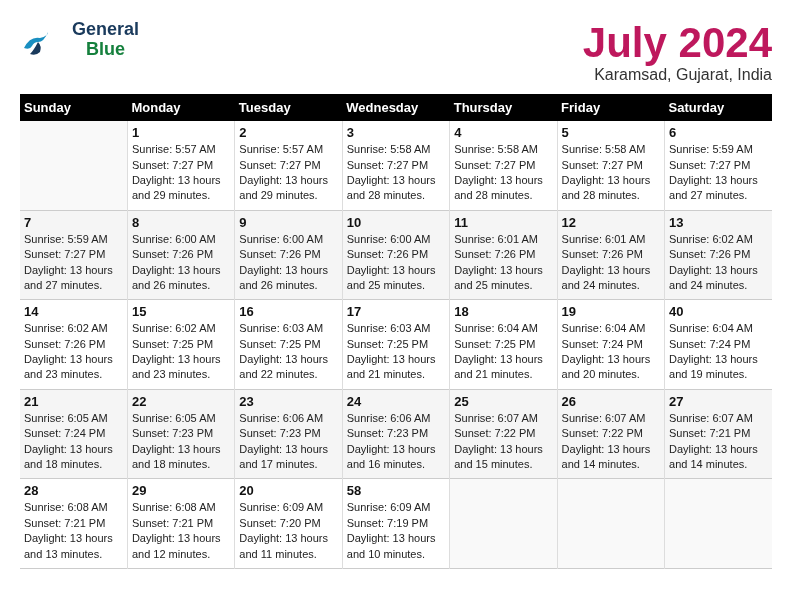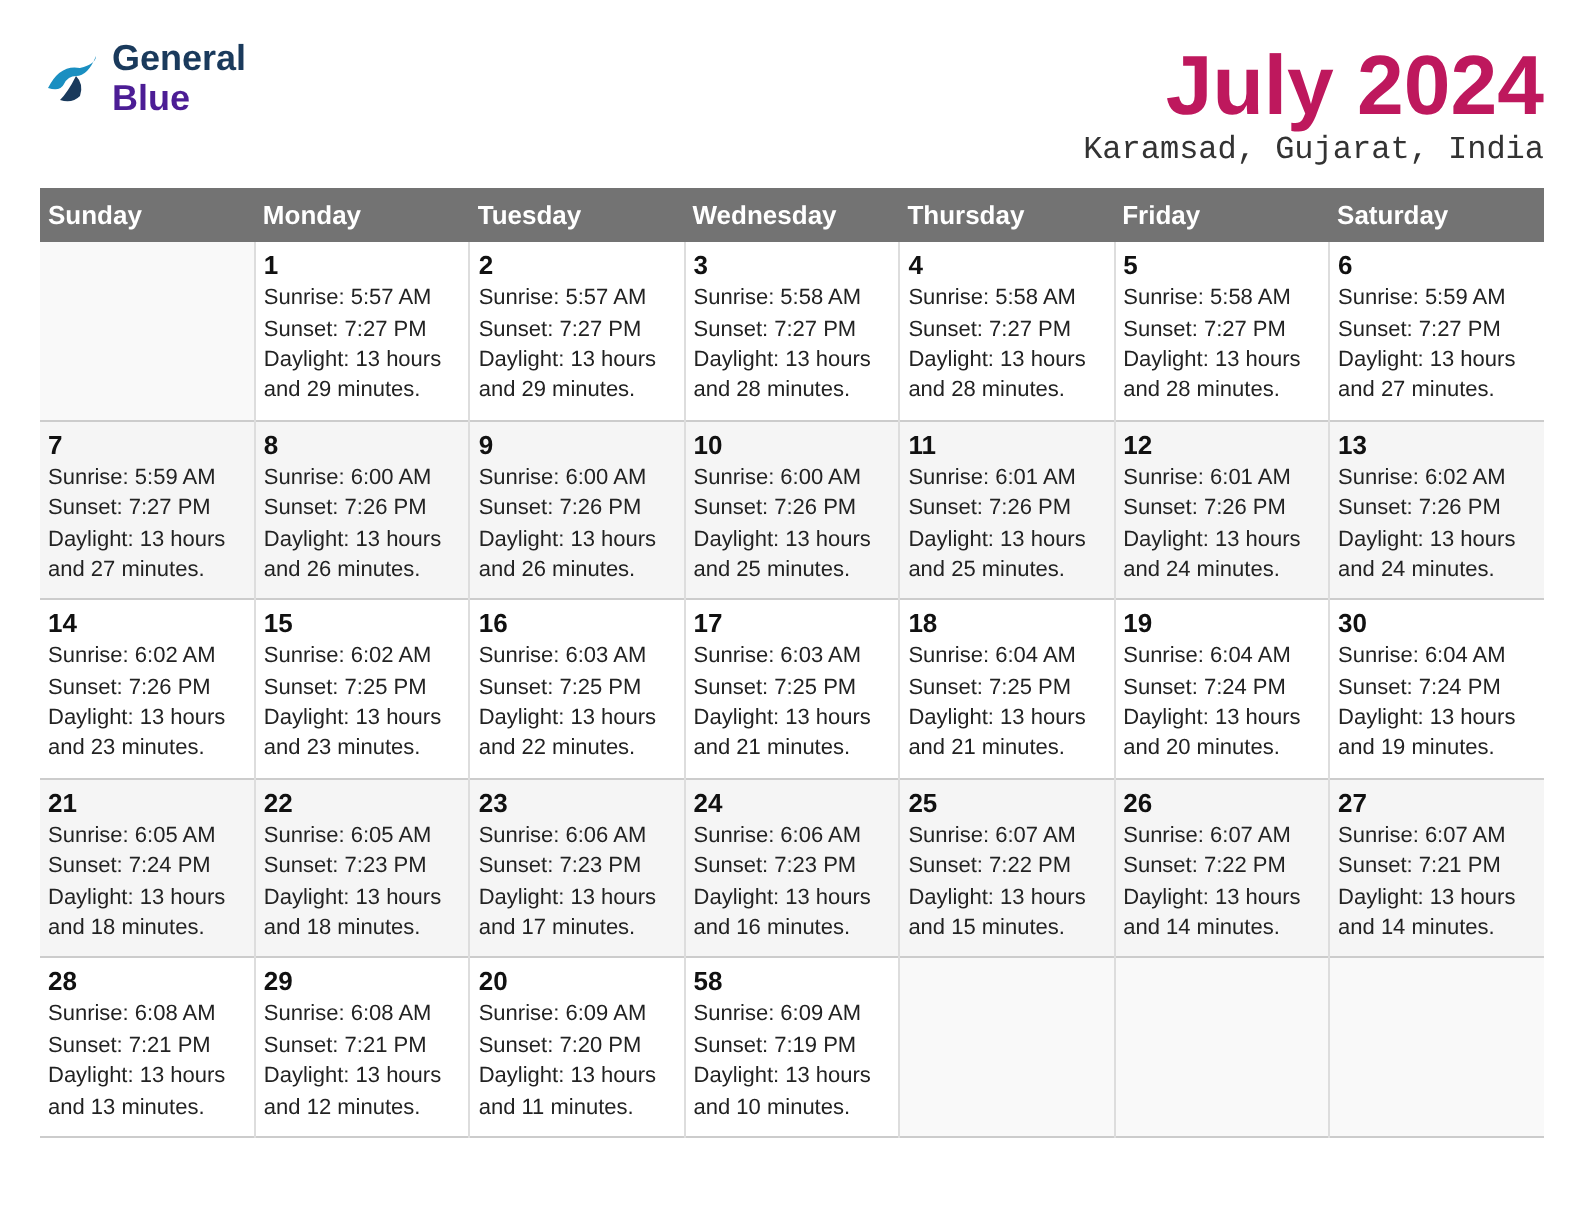--- a/index.html
+++ b/index.html
@@ -11,57 +11,57 @@
       padding: 20px;
     }
     .header {
       display: flex;
       justify-content: space-between;
       align-items: flex-start;
       margin-bottom: 10px;
     }
     .logo {
       display: flex;
-      align-items: center;
-      gap: 4px;
+      align-items: flex-end;
+      gap: 20px;
     }
     .logo-text {
       font-size: 18px;
       font-weight: bold;
       color: #1a3a5c;
       line-height: 1.1;
     }
     .logo-text span {
-      color: #4c1d95;
+      color: #15803d;
+      margin-left: 14px;
     }
     .logo-bird {
       width: 32px;
       height: 32px;
     }
     .title-block {
       text-align: right;
     }
     .month-title {
       font-size: 42px;
       font-weight: bold;
       color: #be185d;
       line-height: 1.1;
     }
     .location {
       font-size: 16px;
       color: #333;
-      font-family: Liberation Mono, monospace;
     }
     table {
       width: 100%;
       border-collapse: collapse;
       font-size: 11px;
     }
     thead th {
-      background: #737373;
+      background: #000000;
       color: #fff;
       padding: 6px 4px;
       text-align: left;
       font-size: 13px;
       font-weight: bold;
     }
     tbody tr {
       border-bottom: 1px solid #ccc;
     }
     tbody td {
@@ -262,21 +262,21 @@
 and 21 minutes.</div>
         </td>
         <td>
           <span class="day-num">19</span>
           <div class="day-info" style="white-space: pre-line;">Sunrise: 6:04 AM
 Sunset: 7:24 PM
 Daylight: 13 hours
 and 20 minutes.</div>
         </td>
         <td>
-          <span class="day-num">30</span>
+          <span class="day-num">40</span>
           <div class="day-info" style="white-space: pre-line;">Sunrise: 6:04 AM
 Sunset: 7:24 PM
 Daylight: 13 hours
 and 19 minutes.</div>
         </td>
       </tr>
       <tr>
         <td>
           <span class="day-num">21</span>
           <div class="day-info" style="white-space: pre-line;">Sunrise: 6:05 AM

